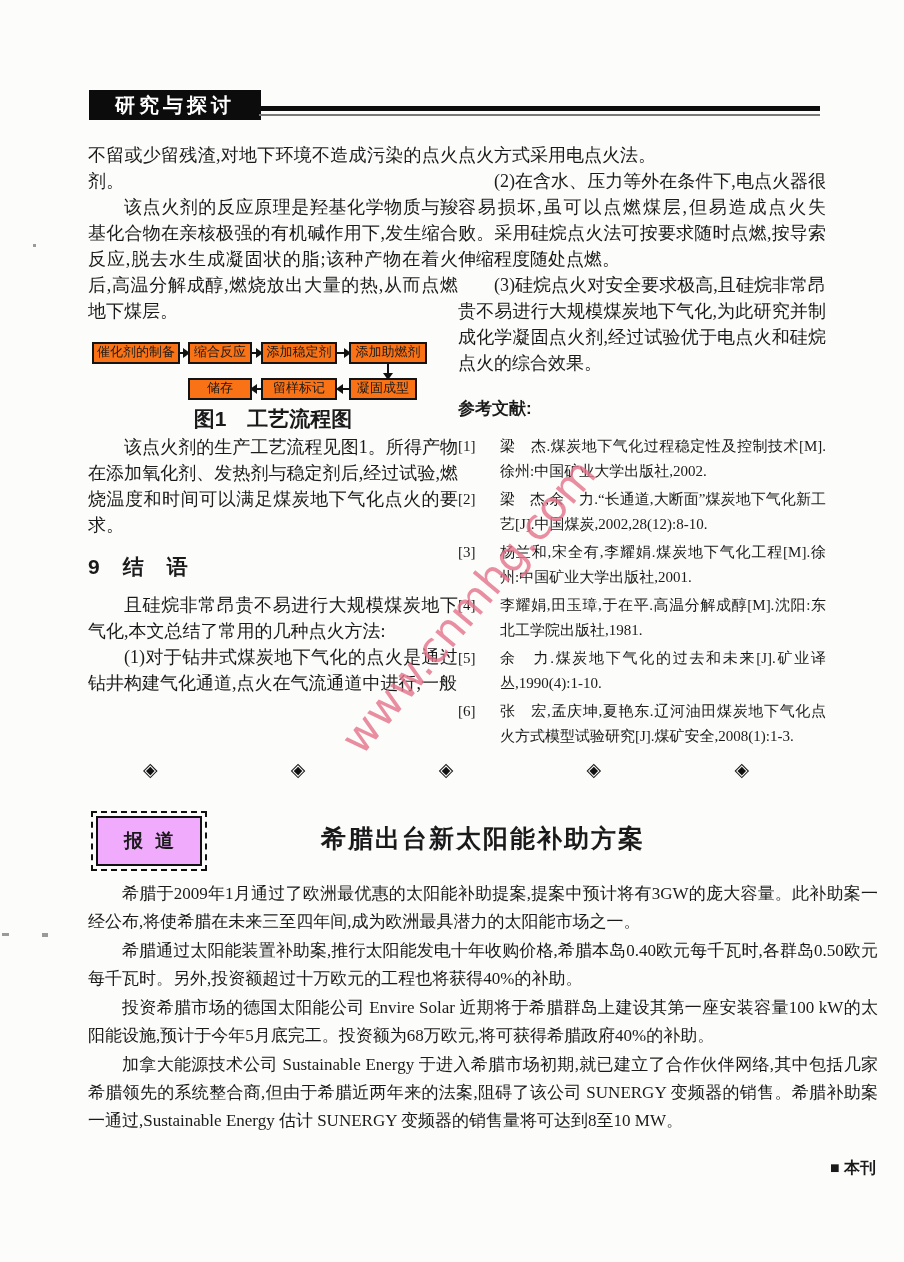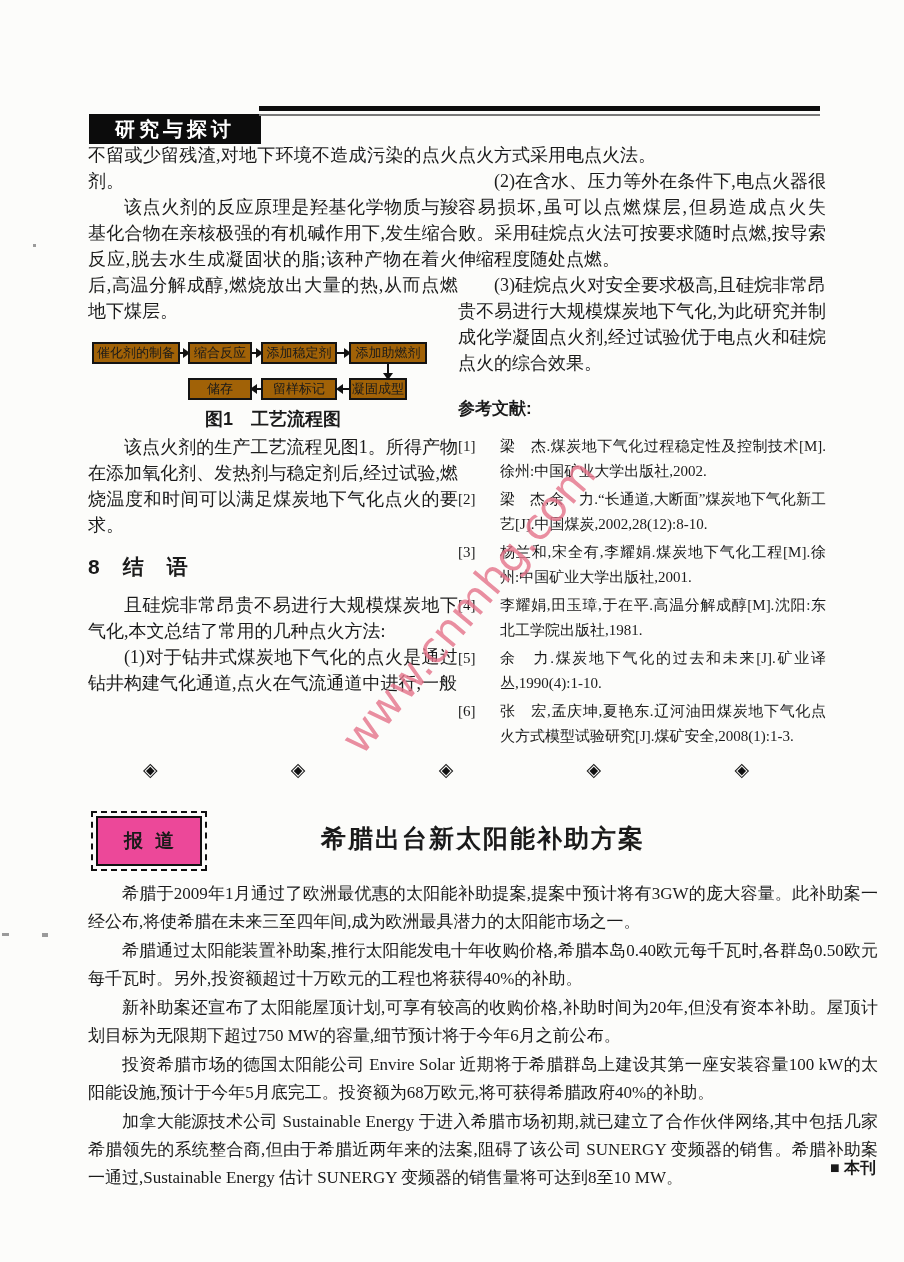--- a/index.html
+++ b/index.html
@@ -2,65 +2,65 @@
 <html><head>
 <meta charset="utf-8">
 <style>
   html,body{margin:0;padding:0;}
   body{width:904px;height:1262px;background:#e9e9e7;font-family:"Liberation Serif","DejaVu Serif",serif;}
   .page{position:relative;width:904px;height:1262px;background:#fcfcfa;overflow:hidden;color:#1a1a1a;}
 
   
   .hdr-badge{position:absolute;left:89px;top:90px;width:172px;height:30px;background:#0c0c0c;color:#fff;
     font-family:"Liberation Sans","DejaVu Sans",sans-serif;font-weight:bold;font-size:20px;letter-spacing:4px;
-    display:flex;align-items:center;justify-content:center;margin-top:24px;}
+    display:flex;align-items:center;justify-content:center;}
   .rule-thick{position:absolute;left:259px;top:106px;width:561px;height:5px;background:#0d0d0d;}
   .rule-thin{position:absolute;left:259px;top:114px;width:561px;height:2px;background:#7a7a7a;}
 
   
   .col{position:absolute;top:142px;width:370px;font-size:18px;line-height:26px;text-align:justify;}
   .col-left{left:88px;}
   .col-right{left:458px;width:368px;}
   .col p{margin:0;}
   .indent{text-indent:2em;}
 
   
   .figure{position:relative;height:94px;margin:12px 0 4px 0;}
   .fbox{position:absolute;height:22px;border:2px solid #141414;box-sizing:border-box;
-    font-family:Liberation Serif, serif;font-size:13px;line-height:18px;
-    display:flex;align-items:center;justify-content:center;background:#a16207;text-indent:0;}
+    font-family:Liberation Mono, monospace;font-size:13px;line-height:18px;
+    display:flex;align-items:center;justify-content:center;background:#f97316;text-indent:0;}
   .harrow{position:absolute;height:2px;background:#111;}
   .harrow.right:after{content:"";position:absolute;right:-2px;top:-4px;border-left:7px solid #111;
     border-top:5px solid transparent;border-bottom:5px solid transparent;}
   .harrow.left:after{content:"";position:absolute;left:-2px;top:-4px;border-right:7px solid #111;
     border-top:5px solid transparent;border-bottom:5px solid transparent;}
   .varrow{position:absolute;width:2px;background:#111;}
   .varrow:after{content:"";position:absolute;bottom:-2px;left:-4px;border-top:7px solid #111;
     border-left:5px solid transparent;border-right:5px solid transparent;}
   .fig-caption{position:absolute;left:0;top:70px;width:100%;text-align:center;font-weight:bold;
-    font-family:"Liberation Sans","DejaVu Sans",sans-serif;font-size:18px;text-indent:0;}
+    font-family:"Liberation Sans","DejaVu Sans",sans-serif;font-size:21px;text-indent:0;}
 
   .sec-heading{font-family:"Liberation Sans","DejaVu Sans",sans-serif;font-weight:bold;font-size:21px;
     margin:16px 0 12px 0;letter-spacing:1px;}
 
   .refs-heading{font-family:"Liberation Sans","DejaVu Sans",sans-serif;font-weight:bold;font-size:17px;
     margin:20px 0 12px 0;}
   .ref{display:flex;font-size:15px;line-height:25px;margin-bottom:3px;text-align:justify;}
   .ref-num{width:30px;flex:0 0 30px;}
   .ref-text{flex:1;padding-left:12px;}
 
   
   .ornaments{position:absolute;left:143px;top:758px;width:606px;display:flex;justify-content:space-between;
     font-size:19px;color:#111;}
 
   
   .news-badge{position:absolute;left:96px;top:816px;width:102px;height:46px;border:2px solid #111;
     outline:2px dashed #111;outline-offset:3px;display:flex;align-items:center;justify-content:center;
     font-family:"Liberation Sans","DejaVu Sans",sans-serif;font-weight:bold;font-size:19px;letter-spacing:12px;
-    text-indent:12px;background:#ec4899;}
+    text-indent:12px;background:#f0abfc;}
   .news-title{position:absolute;left:88px;top:822px;width:790px;text-align:center;
     font-family:Liberation Serif, serif;font-weight:bold;font-size:25px;letter-spacing:2px;}
   .news-body{position:absolute;left:88px;top:880px;width:790px;font-size:17px;line-height:28px;text-align:justify;}
   .news-body p{margin:0 0 1px 0;text-indent:2em;}
   .byline{position:absolute;right:28px;top:1158px;font-size:16px;font-weight:bold;
     font-family:"Liberation Sans","DejaVu Sans",sans-serif;}
 
   
   .watermark{position:absolute;left:350px;top:722px;transform:rotate(-50deg);transform-origin:left center;
     font-family:"DejaVu Sans","Liberation Sans",sans-serif;font-size:43px;color:#e5738a;opacity:0.8;
@@ -85,30 +85,30 @@
 
     <div class="figure">
       <div class="fbox" style="left:4px;top:6px;width:88px;">催化剂的制备</div>
       <div class="harrow right" style="left:92px;top:16px;width:8px;"></div>
       <div class="fbox" style="left:100px;top:6px;width:64px;">缩合反应</div>
       <div class="harrow right" style="left:164px;top:16px;width:9px;"></div>
       <div class="fbox" style="left:173px;top:6px;width:76px;">添加稳定剂</div>
       <div class="harrow right" style="left:249px;top:16px;width:12px;"></div>
       <div class="fbox" style="left:261px;top:6px;width:78px;">添加助燃剂</div>
       <div class="varrow" style="left:299px;top:28px;height:14px;"></div>
-      <div class="fbox" style="left:261px;top:42px;width:58px;">凝固成型</div>
+      <div class="fbox" style="left:261px;top:42px;width:68px;">凝固成型</div>
       <div class="harrow left" style="left:250px;top:52px;width:11px;"></div>
       <div class="fbox" style="left:173px;top:42px;width:76px;">留样标记</div>
       <div class="harrow left" style="left:164px;top:52px;width:9px;"></div>
       <div class="fbox" style="left:100px;top:42px;width:64px;">储存</div>
       <div class="fig-caption">图1　工艺流程图</div>
     </div>
 
     <p class="indent">该点火剂的生产工艺流程见图1。所得产物在添加氧化剂、发热剂与稳定剂后,经过试验,燃烧温度和时间可以满足煤炭地下气化点火的要求。</p>
-    <div class="sec-heading">8　结　语</div>
+    <div class="sec-heading">9　结　语</div>
     <p class="indent">且硅烷非常昂贵不易进行大规模煤炭地下气化,本文总结了常用的几种点火方法:</p>
     <p class="indent">(1)对于钻井式煤炭地下气化的点火是通过钻井构建气化通道,点火在气流通道中进行,一般</p>
   </div>
 
   <div class="col col-right">
     <p>点火方式采用电点火法。</p>
     <p class="indent">(2)在含水、压力等外在条件下,电点火器很容易损坏,虽可以点燃煤层,但易造成点火失败。采用硅烷点火法可按要求随时点燃,按导索伸缩程度随处点燃。</p>
     <p class="indent">(3)硅烷点火对安全要求极高,且硅烷非常昂贵不易进行大规模煤炭地下气化,为此研究并制成化学凝固点火剂,经过试验优于电点火和硅烷点火的综合效果。</p>
 
     <div class="refs-heading">参考文献:</div>
@@ -148,21 +148,20 @@
   </div>
 
   <div class="news-badge">
     <span>报道</span>
   </div>
   <div class="news-title">希腊出台新太阳能补助方案</div>
 
   <div class="news-body">
     <p>希腊于2009年1月通过了欧洲最优惠的太阳能补助提案,提案中预计将有3GW的庞大容量。此补助案一经公布,将使希腊在未来三至四年间,成为欧洲最具潜力的太阳能市场之一。</p>
     <p>希腊通过太阳能装置补助案,推行太阳能发电十年收购价格,希腊本岛0.40欧元每千瓦时,各群岛0.50欧元每千瓦时。另外,投资额超过十万欧元的工程也将获得40%的补助。</p>
-    <p>新补助案还宣布了太阳能屋顶计划,可享有较高的收购价格,补助时间为20年,但没有资本补助。屋顶计划目标为无限期下超过750 MW的容量,细节预计将于今年6月之前公布。</p>
     <p>投资希腊市场的德国太阳能公司 Envire Solar 近期将于希腊群岛上建设其第一座安装容量100 kW的太阳能设施,预计于今年5月底完工。投资额为68万欧元,将可获得希腊政府40%的补助。</p>
     <p>加拿大能源技术公司 Sustainable Energy 于进入希腊市场初期,就已建立了合作伙伴网络,其中包括几家希腊领先的系统整合商,但由于希腊近两年来的法案,阻碍了该公司 SUNERGY 变频器的销售。希腊补助案一通过,Sustainable Energy 估计 SUNERGY 变频器的销售量将可达到8至10 MW。</p>
   </div>
   <div class="byline">■ 本刊</div>
 
   <div class="watermark">www.cnmhg.com</div>
 
   <div class="speck" style="left:2px;top:933px;width:7px;height:3px;"></div>
   <div class="speck" style="left:42px;top:933px;width:6px;height:4px;"></div>
   <div class="speck" style="left:33px;top:244px;width:3px;height:3px;"></div>

